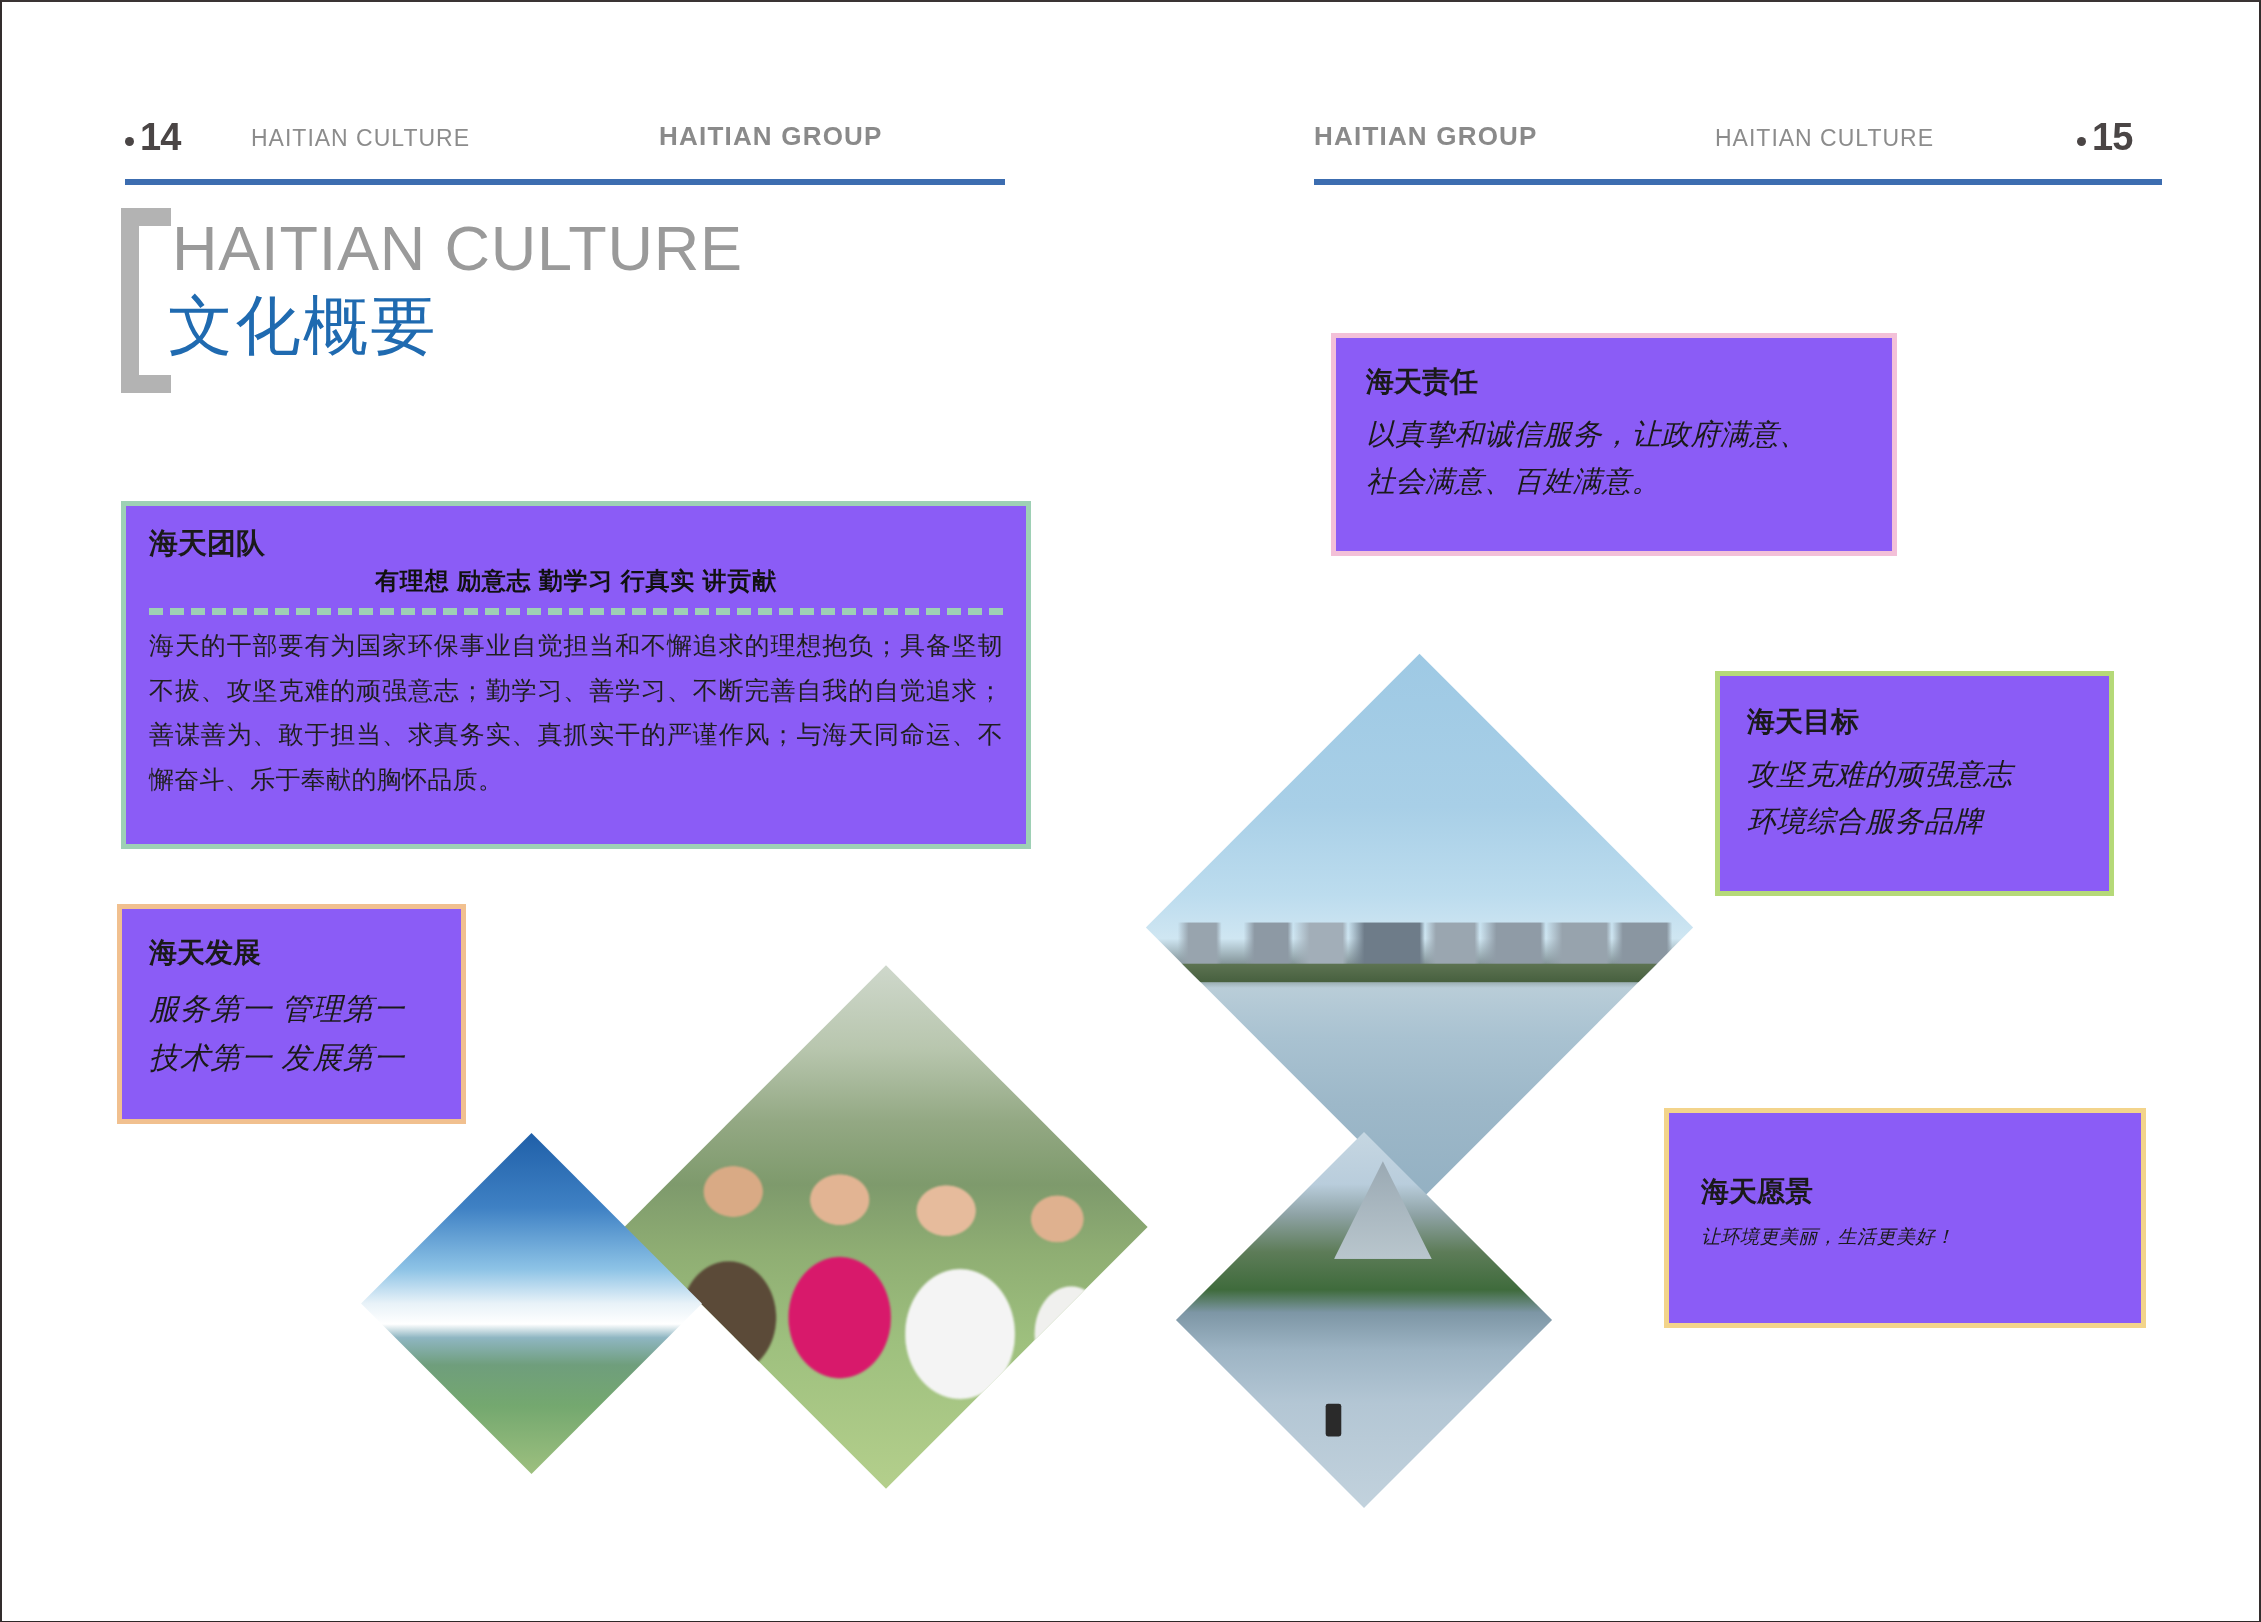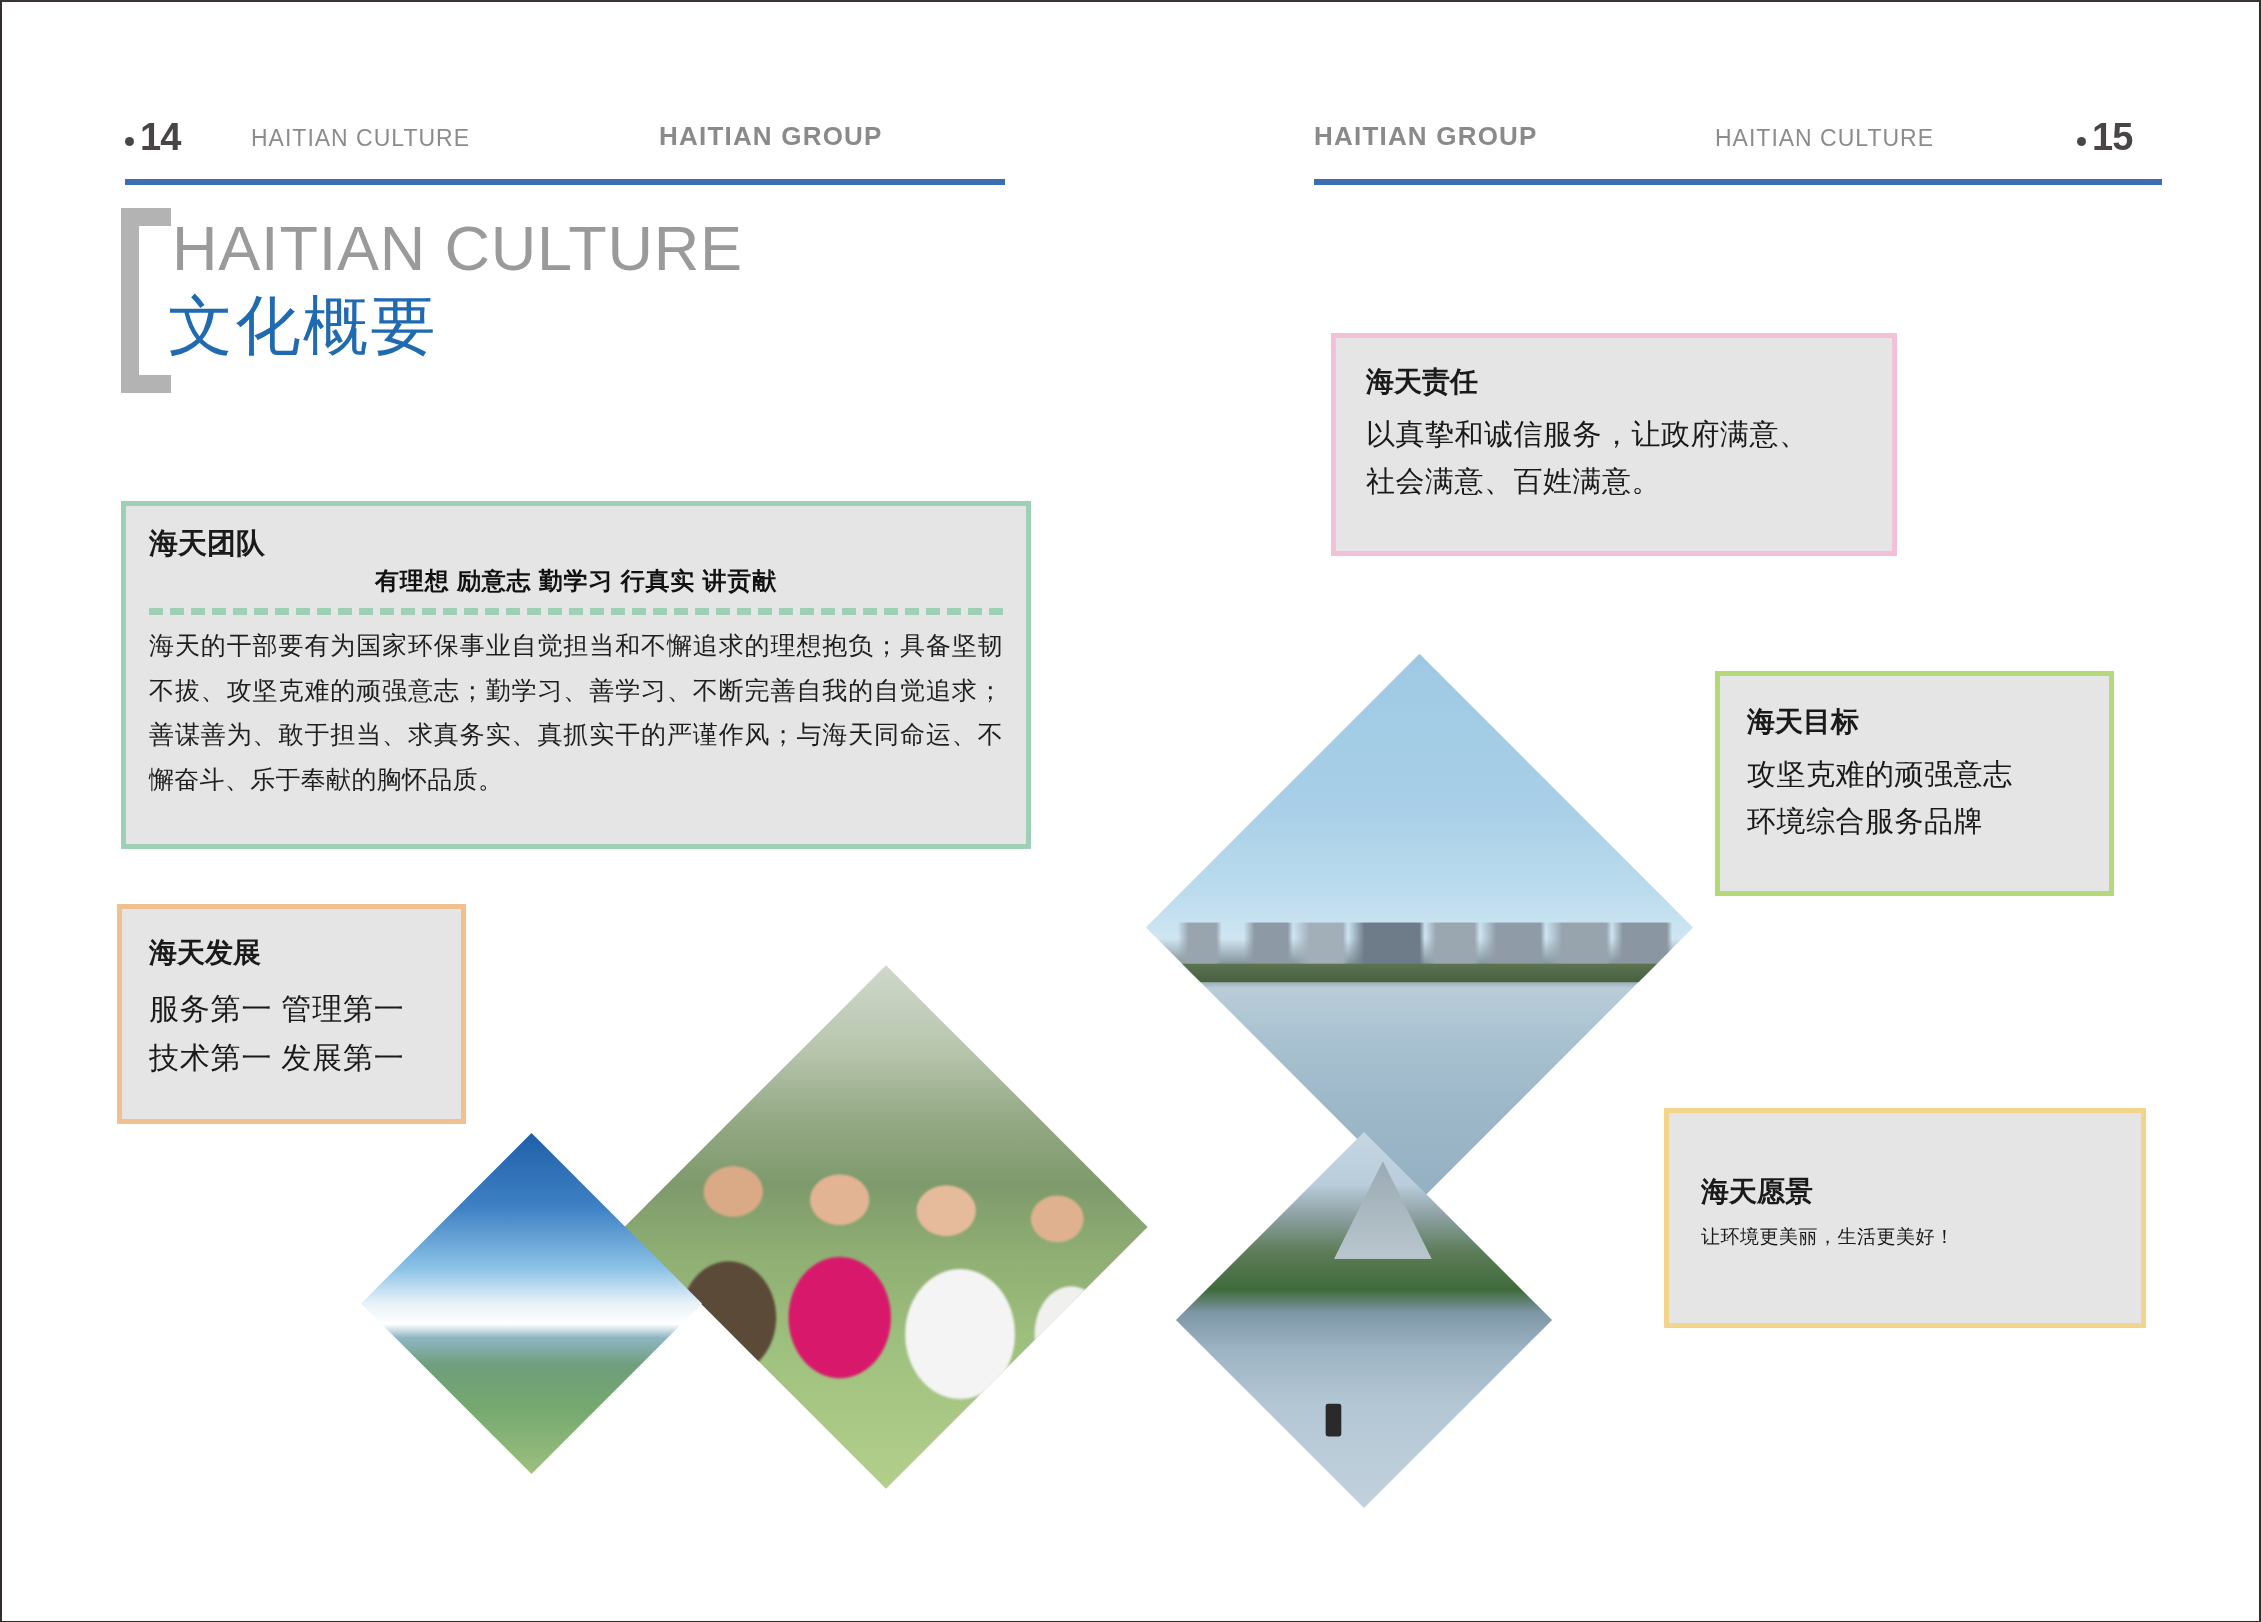--- a/index.html
+++ b/index.html
@@ -105,30 +105,31 @@
     letter-spacing: 2.5px;
     color: #1f6ab0;
     line-height: 1.25;
     white-space: nowrap;
   }
 
   
   .box {
     position: absolute;
     box-sizing: border-box;
-    background: #e5e5e5;
+    background: #8b5cf6;
   }
   .box .box-title {
     font-weight: 700;
     color: #1a1a1a;
     line-height: 1.35;
   }
   .box .box-line {
     color: #1a1a1a;
     line-height: 1.5;
+    font-style: italic;
   }
 
   
   #box-team {
     left: 119px; top: 499px;
     width: 910px; height: 348px;
     border: 5.8px solid #9ed0b5;
     padding: 18.3px 23px 0 23px;
   }
   #box-team .box-title { font-size: 29px; margin-bottom: 1.7px; }

